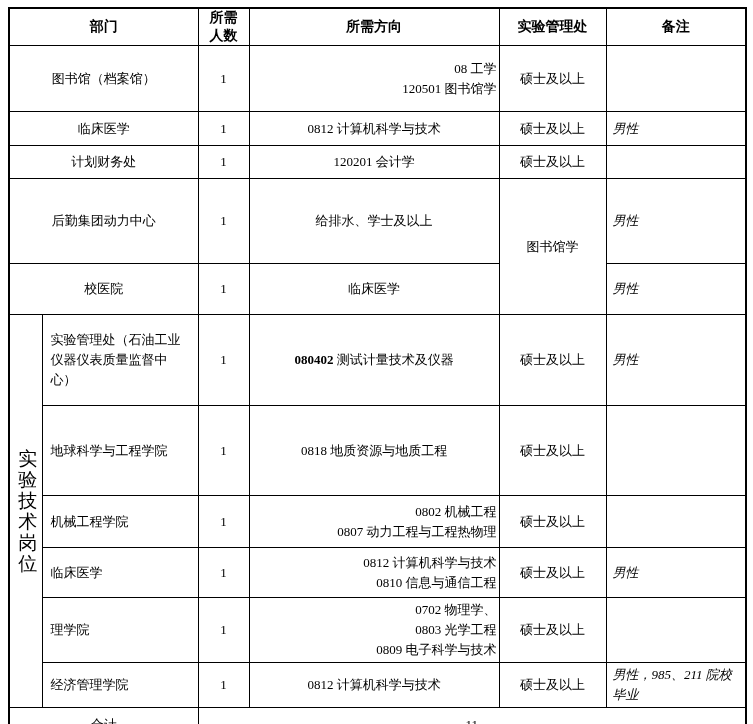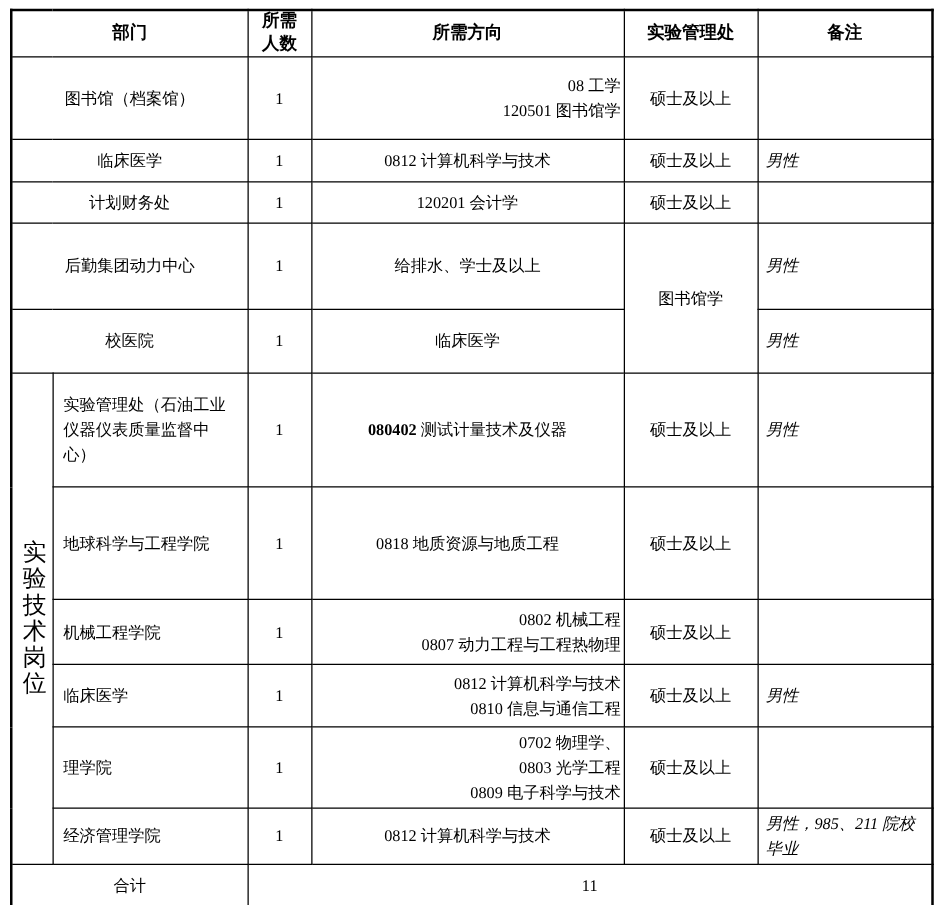--- a/index.html
+++ b/index.html
@@ -73,21 +73,21 @@
   </tr>
 
   <tr style="height:33px">
     <td colspan="2">计划财务处</td>
     <td>1</td>
     <td>120201 会计学</td>
     <td>硕士及以上</td>
     <td class="remark"></td>
   </tr>
 
-  <tr style="height:69px">
+  <tr style="height:85px">
     <td colspan="2">后勤集团动力中心</td>
     <td>1</td>
     <td>给排水、学士及以上</td>
     <td rowspan="2">图书馆学</td>
     <td class="remark">男性</td>
   </tr>
 
   <tr style="height:51px">
     <td colspan="2">校医院</td>
     <td>1</td>

